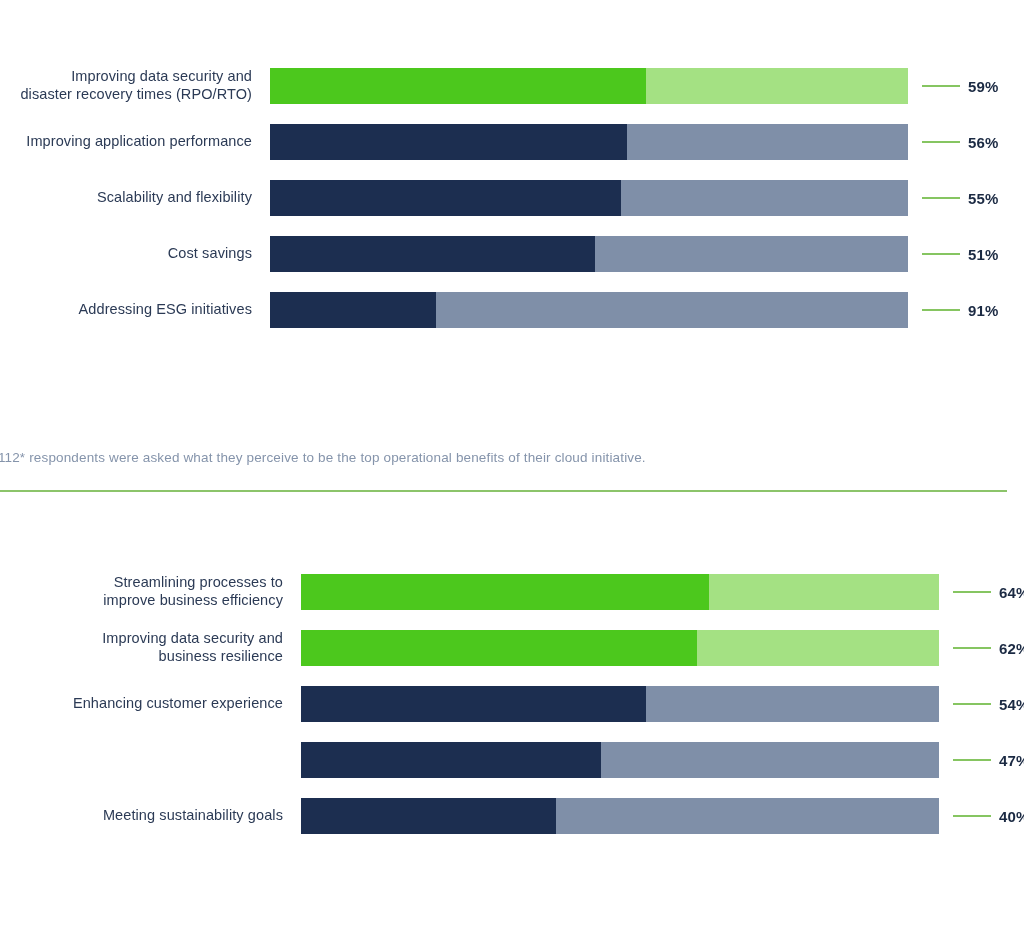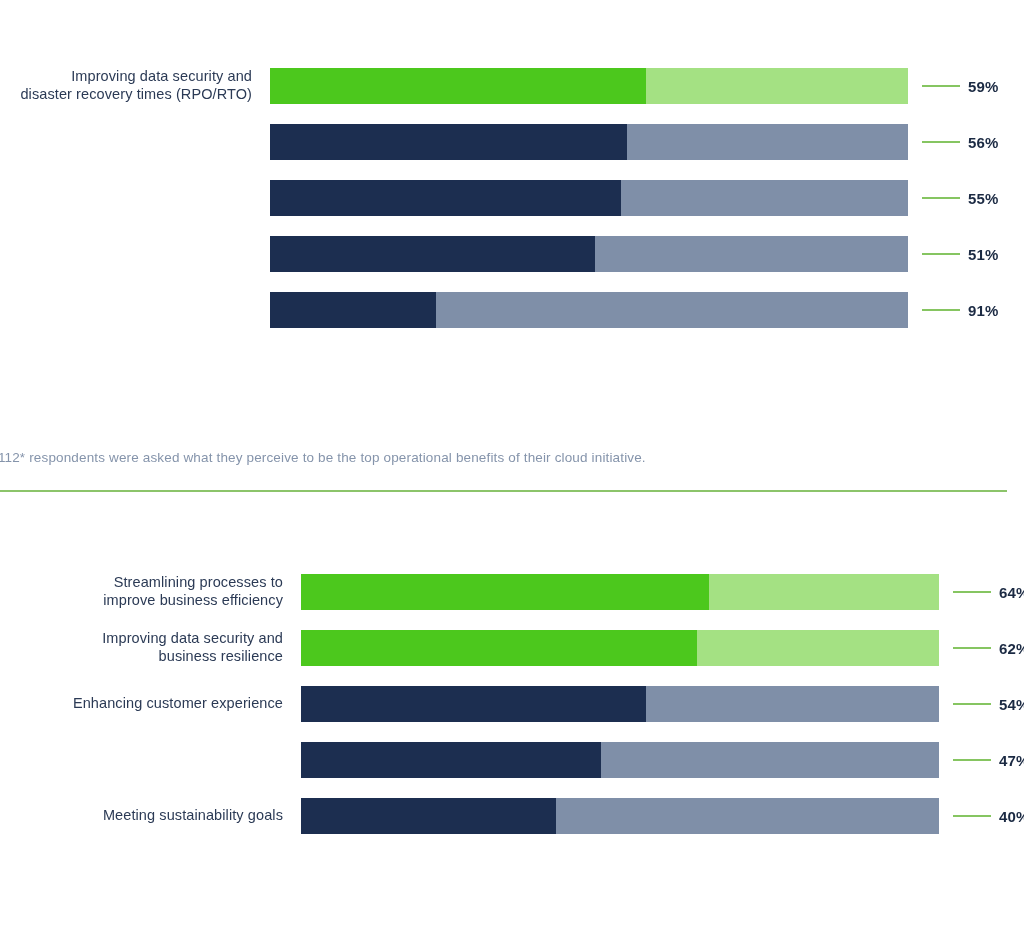--- a/index.html
+++ b/index.html
@@ -130,41 +130,45 @@
       <div class="bar-row">
         <div class="cat-label">Improving data security and
 disaster recovery times (RPO/RTO)</div>
         <div class="bar-track green-track">
           <div class="bar-fill green-fill" style="width: 376.42px;"></div>
         </div>
         <div class="connector"></div>
         <div class="value-label">59%</div>
       </div>
       <div class="bar-row">
+        <div class="cat-label">Improving application performance</div>
         <div class="bar-track">
           <div class="bar-fill" style="width: 357.28px;"></div>
         </div>
         <div class="connector"></div>
         <div class="value-label">56%</div>
       </div>
       <div class="bar-row">
+        <div class="cat-label">Scalability and flexibility</div>
         <div class="bar-track">
           <div class="bar-fill" style="width: 350.9px;"></div>
         </div>
         <div class="connector"></div>
         <div class="value-label">55%</div>
       </div>
       <div class="bar-row">
+        <div class="cat-label">Cost savings</div>
         <div class="bar-track">
           <div class="bar-fill" style="width: 325.38px;"></div>
         </div>
         <div class="connector"></div>
         <div class="value-label">51%</div>
       </div>
       <div class="bar-row">
+        <div class="cat-label">Addressing ESG initiatives</div>
         <div class="bar-track">
           <div class="bar-fill" style="width: 165.88px;"></div>
         </div>
         <div class="connector"></div>
         <div class="value-label">91%</div>
       </div>
     </div>
   <div class="caption" id="caption-1">,112* respondents were asked what they perceive to be the top operational benefits of their cloud initiative.</div>
   <div class="divider" id="divider-1"></div>
 </section>

